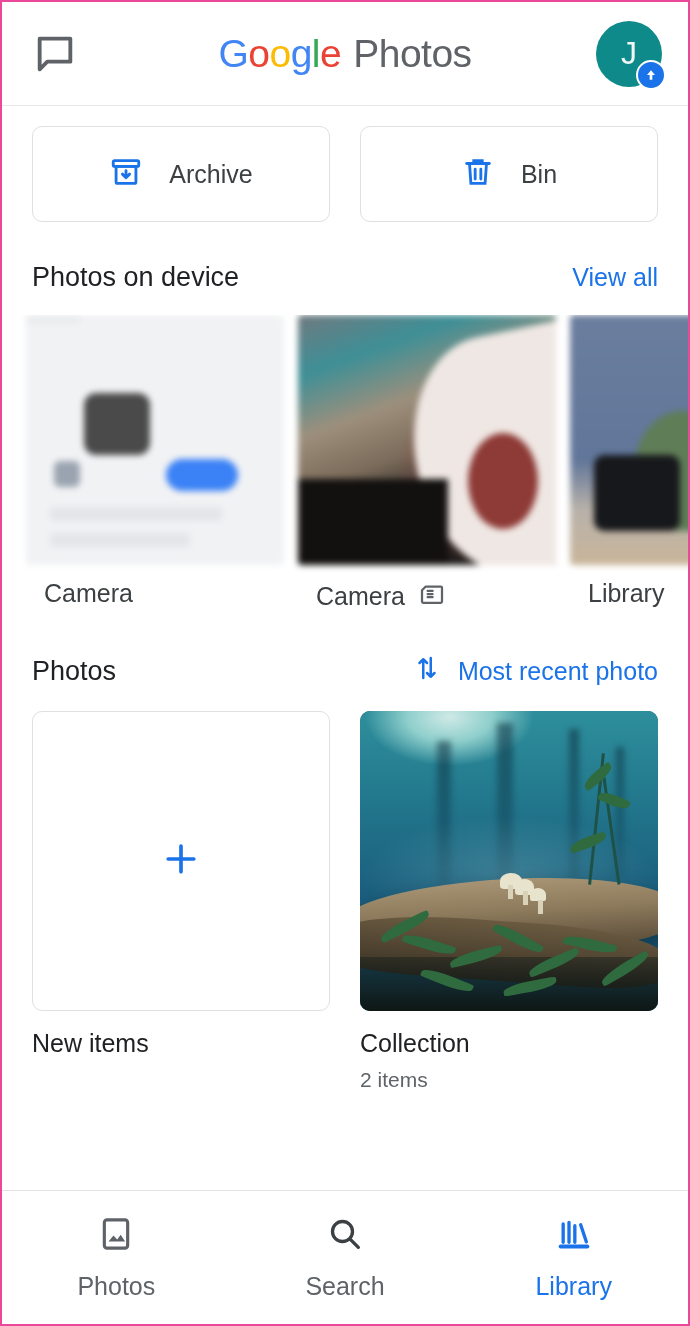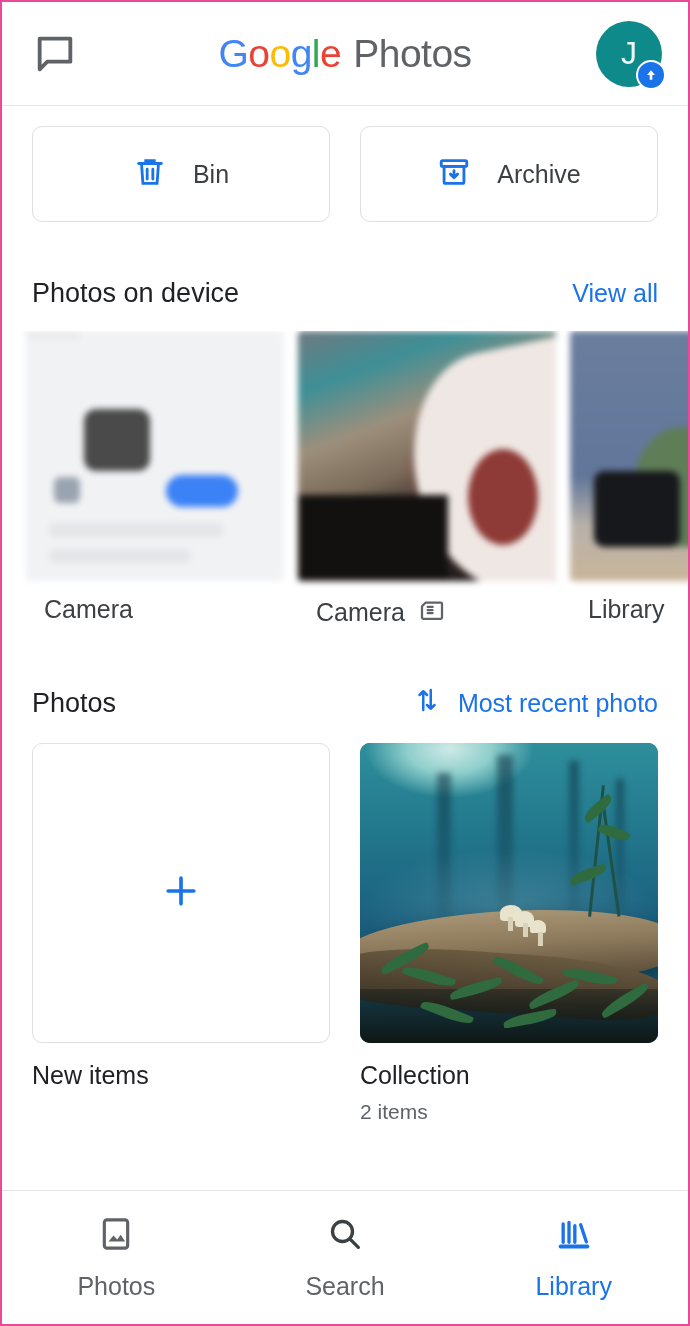--- a/index.html
+++ b/index.html
@@ -109,21 +109,21 @@
   .quick-btn .qlabel {
     font-size: 25px;
     color: #3c4043;
   }
 
   
   .section-head {
     display: flex;
     align-items: center;
     padding: 0 30px;
-    margin-top: 56px;
+    margin-top: 40px;
   }
   .section-title {
     font-size: 27px;
     color: #202124;
     font-weight: 400;
   }
   .section-action {
     margin-left: auto;
     display: flex;
     align-items: center;
@@ -393,40 +393,40 @@
         <svg width="16" height="16" viewBox="0 0 24 24" fill="#fff">
           <path d="M12 5l6 7h-4v7h-4v-7H6z"></path>
         </svg>
       </div>
     </div>
   </div>
 
   <div class="body">
 
     <div class="quick-row">
+      <div class="quick-btn">
+        <span>
+          <svg width="34" height="34" viewBox="0 0 24 24" fill="none" stroke="#1a73e8" stroke-width="2">
+            <rect x="3" y="4" width="18" height="4" rx="1"></rect>
+            <path d="M5 8h14v11a1 1 0 0 1-1 1H6a1 1 0 0 1-1-1V8z"></path>
+            <path d="M12 11v5m0 0l-2.5-2.5M12 16l2.5-2.5" stroke-linecap="round" stroke-linejoin="round"></path>
+          </svg>
+        </span>
+        <span class="qlabel">Archive</span>
+      </div>
       <div class="quick-btn">
         <span>
           <svg width="34" height="34" viewBox="0 0 24 24" fill="none" stroke="#1a73e8" stroke-width="2">
             <path d="M4 6h16" stroke-linecap="round"></path>
             <path d="M9 6V4h6v2"></path>
             <path d="M6 6l1 14h10l1-14"></path>
             <path d="M10 10v7M14 10v7" stroke-linecap="round"></path>
           </svg>
         </span>
         <span class="qlabel">Bin</span>
-      </div>
-      <div class="quick-btn">
-        <span>
-          <svg width="34" height="34" viewBox="0 0 24 24" fill="none" stroke="#1a73e8" stroke-width="2">
-            <rect x="3" y="4" width="18" height="4" rx="1"></rect>
-            <path d="M5 8h14v11a1 1 0 0 1-1 1H6a1 1 0 0 1-1-1V8z"></path>
-            <path d="M12 11v5m0 0l-2.5-2.5M12 16l2.5-2.5" stroke-linecap="round" stroke-linejoin="round"></path>
-          </svg>
-        </span>
-        <span class="qlabel">Archive</span>
       </div>
     </div>
 
     <div class="section-head">
       <div class="section-title">Photos on device</div>
       <div class="section-action">View all</div>
     </div>
 
     <div class="device-row">
       <div class="device-item">

